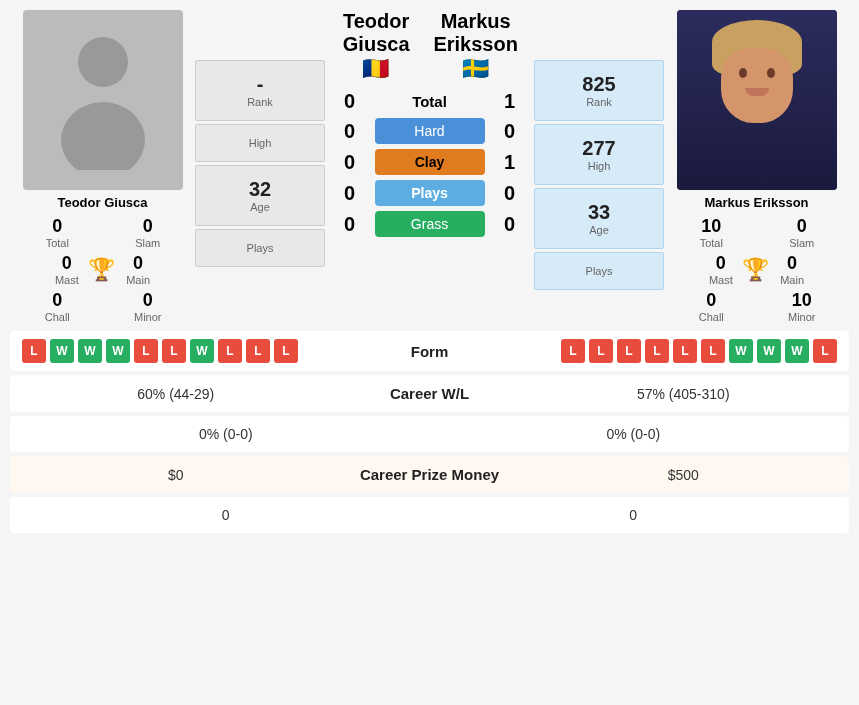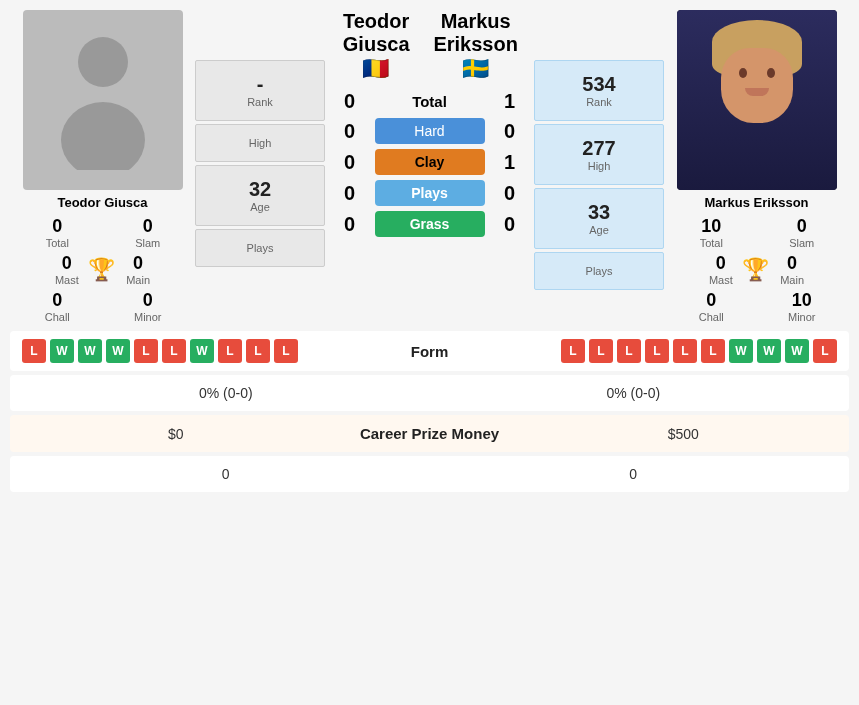--- a/index.html
+++ b/index.html
@@ -171,27 +171,27 @@
       <span style="background:#e07b20;color:#000000;padding:5px 0;border-radius:4px;font-size:14px;font-weight:bold;text-align:center;width:110px;">Clay</span>
       <span style="font-size:20px;font-weight:bold;width:25px;">1</span>
     </div>
     <div style="display:flex;align-items:center;justify-content:space-between;margin-bottom:5px;">
       <span style="font-size:20px;font-weight:bold;width:25px;text-align:right;">0</span>
       <span style="background:#5dade2;color:white;padding:5px 0;border-radius:4px;font-size:14px;font-weight:bold;text-align:center;width:110px;">Plays</span>
       <span style="font-size:20px;font-weight:bold;width:25px;">0</span>
     </div>
     <div style="display:flex;align-items:center;justify-content:space-between;margin-bottom:5px;">
       <span style="font-size:20px;font-weight:bold;width:25px;text-align:right;">0</span>
-      <span style="background:#27ae60;color:white;padding:5px 0;border-radius:4px;font-size:14px;font-weight:bold;text-align:center;width:110px;">Grass</span>
+      <span style="background:#27ae60;color:white;padding:5px 0;border-radius:4px;font-size:14px;font-weight:normal;text-align:center;width:110px;">Grass</span>
       <span style="font-size:20px;font-weight:bold;width:25px;">0</span>
     </div>
   </div>
       <div style="width: 130px; min-width: 130px; display: flex; flex-direction: column; gap: 3px; padding-top: 50px;">
     <div style="background:#d6eaf8;border:1px solid #aed6f1;padding:12px 8px;text-align:center;border-radius:2px;">
-      <div style="font-size:20px;font-weight:bold;color:#222;">534</div>
+      <div style="font-size:20px;font-weight:bold;color:#222;">825</div>
       <div style="font-size:11px;color:#666;">Rank</div>
     </div>
     <div style="background:#d6eaf8;border:1px solid #aed6f1;padding:12px 8px;text-align:center;border-radius:2px;">
       <div style="font-size:20px;font-weight:bold;color:#222;">277</div>
       <div style="font-size:11px;color:#666;">High</div>
     </div>
     <div style="background:#d6eaf8;border:1px solid #aed6f1;padding:12px 8px;text-align:center;border-radius:2px;">
       <div style="font-size:20px;font-weight:bold;color:#222;">33</div>
       <div style="font-size:11px;color:#666;">Age</div>
     </div>
@@ -268,20 +268,25 @@
           <div class="badge badge-l">L</div>
           <div class="badge badge-l">L</div>
           <div class="badge badge-l">L</div>
           <div class="badge badge-w">W</div>
           <div class="badge badge-w">W</div>
           <div class="badge badge-w">W</div>
           <div class="badge badge-l">L</div>
         </div>
     </div>
 
+    <div class="stat-row">
+      <div class="stat-row-left">60% (44-29)</div>
+      <div class="stat-row-center">Career W/L</div>
+      <div class="stat-row-right">57% (405-310)</div>
+    </div>
 
     <div class="stat-row">
       <div class="stat-row-left">0% (0-0)</div>
       <div class="stat-row-right">0% (0-0)</div>
     </div>
 
     <div class="stat-row" style="background:#fff8f0;">
       <div class="stat-row-left">$0</div>
       <div class="stat-row-center">Career Prize Money</div>
       <div class="stat-row-right">$500</div>

